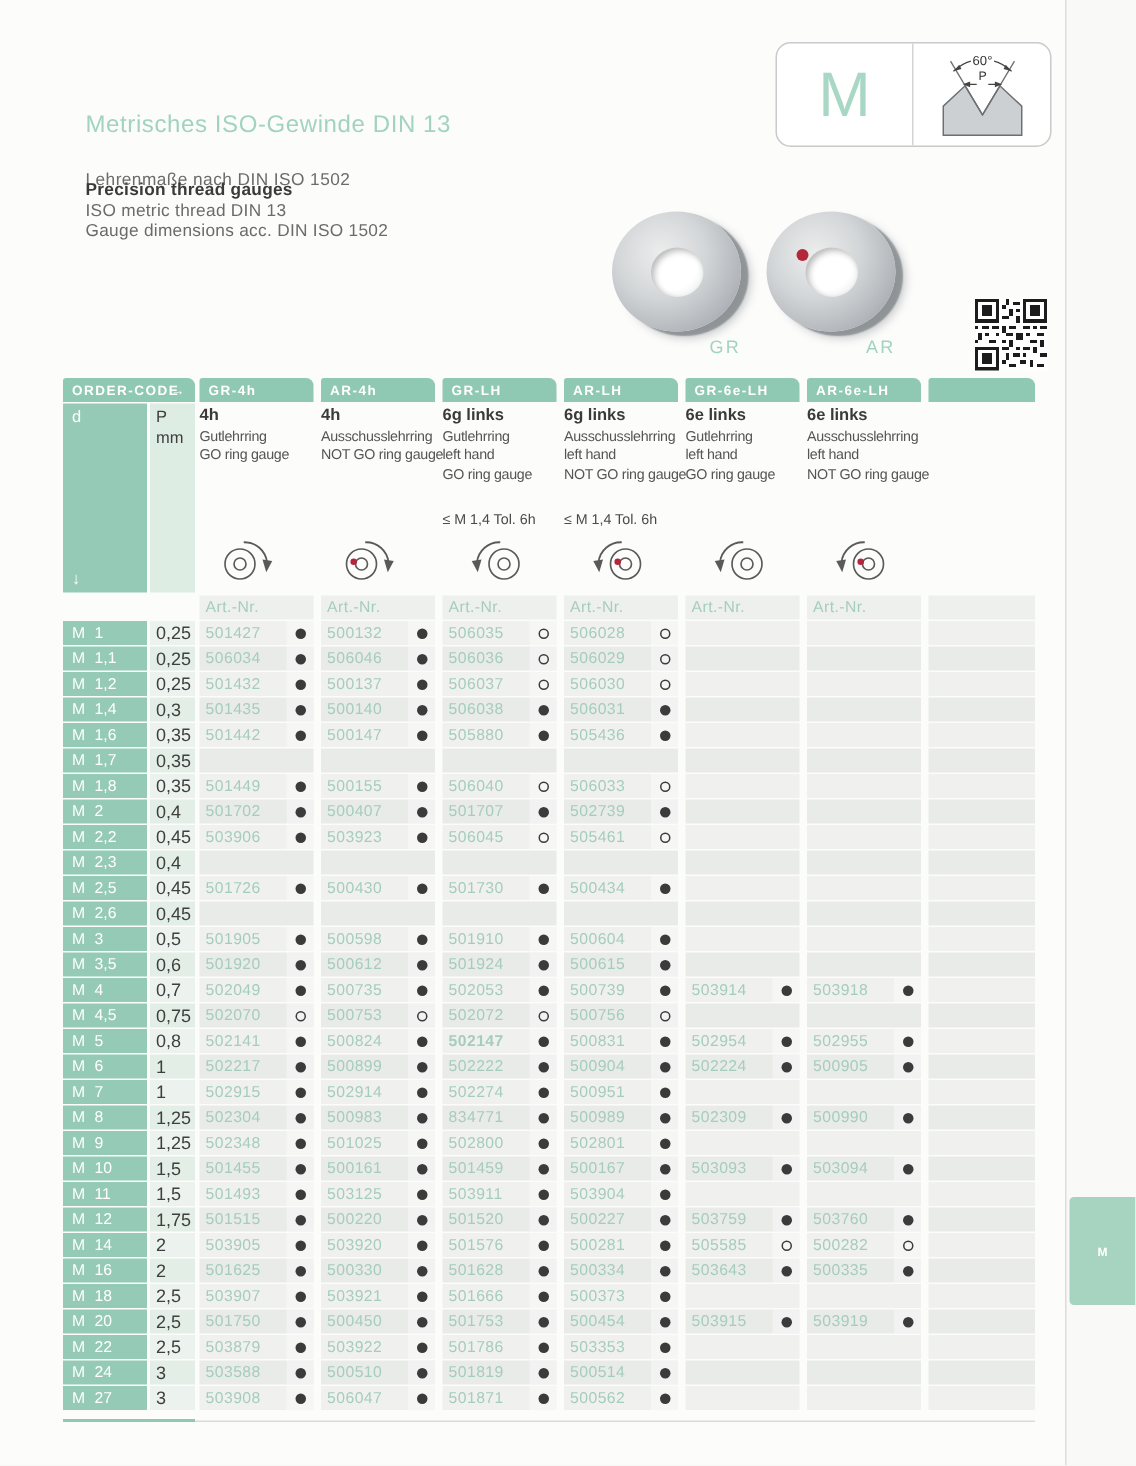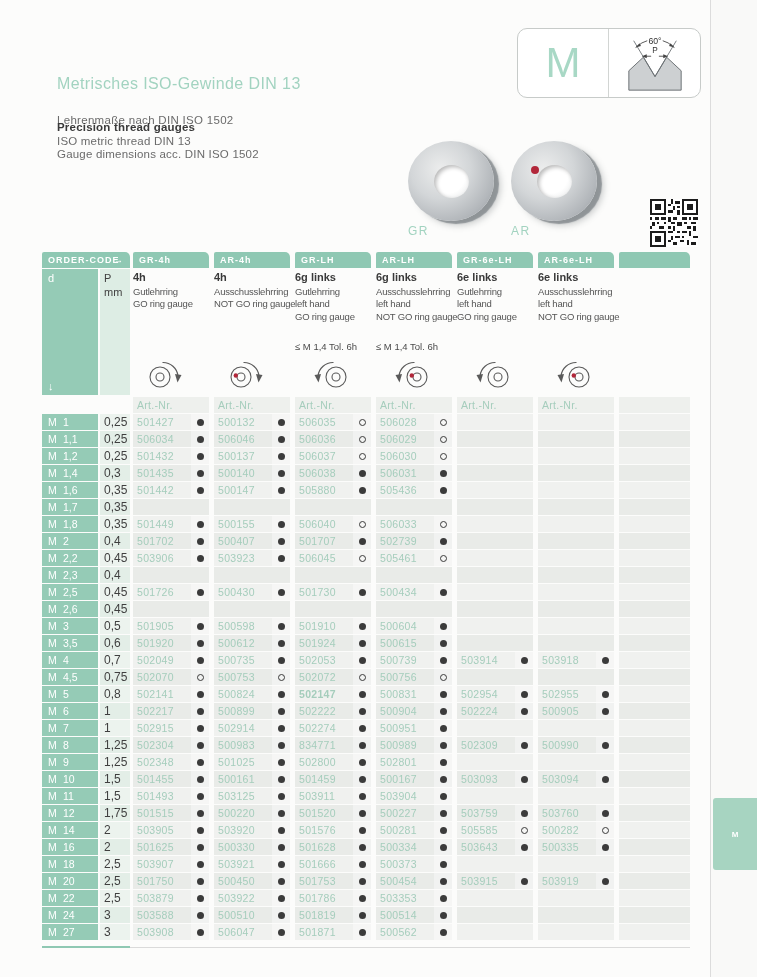--- a/index.html
+++ b/index.html
@@ -26,21 +26,21 @@
   
   .ring { position:absolute; width:86px; height:80px; border-radius:50%;
           background:radial-gradient(circle at 38% 35%, #eceded 0%, #d3d6d8 40%, #b3b7bb 72%, #8f949a 100%);
           box-shadow:5px 3px 1px rgba(90,96,102,.55), 7px 5px 6px rgba(90,96,102,.28); }
   .ring-gr { left:408px; top:141px; }
   .ring-ar { left:511px; top:141px; }
   .ring-hole { position:absolute; left:26px; top:24px; width:35px; height:33px; border-radius:50%;
                background:radial-gradient(circle at 40% 35%, #ffffff 55%, #e4e6e7 100%);
                box-shadow:inset 2px 2px 4px rgba(0,0,0,.28); }
   .ring-dot { position:absolute; left:20px; top:25px; width:8px; height:8px; border-radius:50%; background:#b2273a; }
-  .ring-label { position:absolute; top:224px; width:86px; text-align:left;
+  .ring-label { position:absolute; top:224px; width:86px; text-align:right;
                 font-size:12px; letter-spacing:1.5px; color:#a2d3c0; }
   .ring-label.gr { left:408px; } .ring-label.ar { left:511px; }
 
   
   .qr { position:absolute; left:650px; top:199px; width:48px; height:48px; background:#fff; }
 
   
   .edge-rule { position:absolute; left:710px; top:0; width:1px; height:977px; background:#dcdcdc; }
   .edge-area { position:absolute; left:711px; top:0; width:46px; height:977px; background:#f9f9f8; }
   .side-tab { position:absolute; left:713px; top:798px; width:44px; height:72px; background:#a7d4c1;

